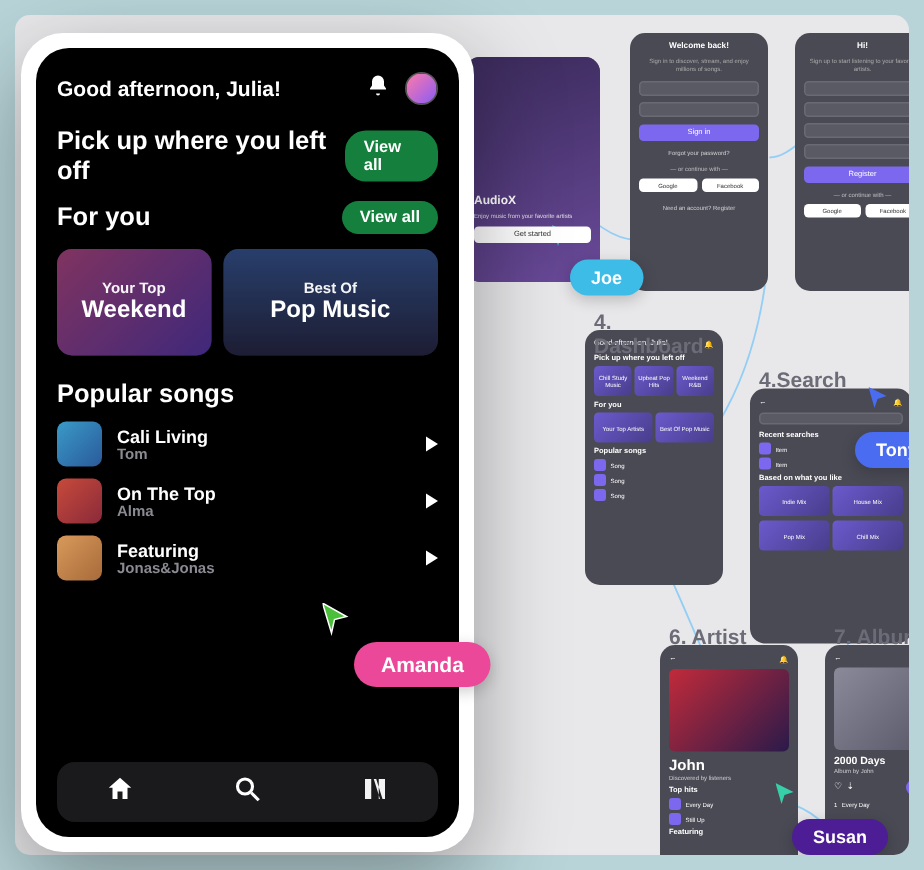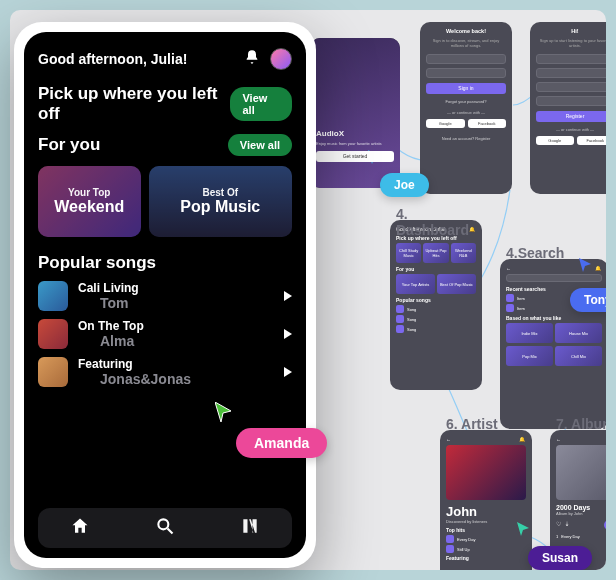--- a/index.html
+++ b/index.html
@@ -142,21 +142,21 @@
     position: relative; overflow: hidden;
   }
   .wide .ov { position:absolute; inset:0; background:rgba(0,0,0,.3);}
   .wide .tx { position:relative; z-index:2; text-align:center;}
   .wide-sub { font-size: 10px; font-weight: 600; opacity:.95;}
   .wide-main { font-size: 16px; font-weight: 900;}
   .song-row { display: flex; align-items: center; gap: 10px; margin-bottom: 8px;}
   .song-thumb { width: 30px; height: 30px; border-radius: 6px;}
   .song-info { flex: 1;}
   .song-title { font-size: 12px; font-weight: 800;}
-  .song-artist { font-size: 14px; color: #8a8a92; font-weight:600;margin-left:22px;}
+  .song-artist { font-size: 10px; color: #8a8a92; font-weight:600;}
   .play-ic { width:0;height:0;border-left:8px solid #fff;border-top:5px solid transparent;border-bottom:5px solid transparent;}
   .nav {
     position: absolute; left: 14px; right: 14px; bottom: 10px;
     height: 40px; background: #1a1a1d; border-radius: 12px;
     display: flex; align-items: center; justify-content: space-around;
   }
   .nav-ic { color: #fff; }
   .link { fill:none; stroke:#4db8ff; stroke-width:1.2; opacity:.55;}
   .node-dot { fill:#4db8ff; }
 </style>
@@ -276,21 +276,21 @@
     </div>
   </div>
 
   <div class="mini" style="left:430px; top:420px; width:92px; height:160px;">
     <div class="mini-label">6. Artist</div>
     <div class="mini-header">
         <span>←</span>
         <span>🔔</span>
       </div>
     <div class="mini-art"></div>
-    <div style="font-size:13px;font-weight:800;">John</div>
+    <div style="font-size:10px;font-weight:800;">John</div>
     <div style="font-size:4px;opacity:.7;margin-bottom:3px;">Discovered by listeners</div>
     <div style="font-size:5px;font-weight:700;margin-bottom:2px;">Top hits</div>
     <div class="mini-list-item">
         <div class="mini-thumb"></div>
         <div>Every Day</div>
       </div>
     <div class="mini-list-item">
         <div class="mini-thumb"></div>
         <div>Still Up</div>
       </div>

